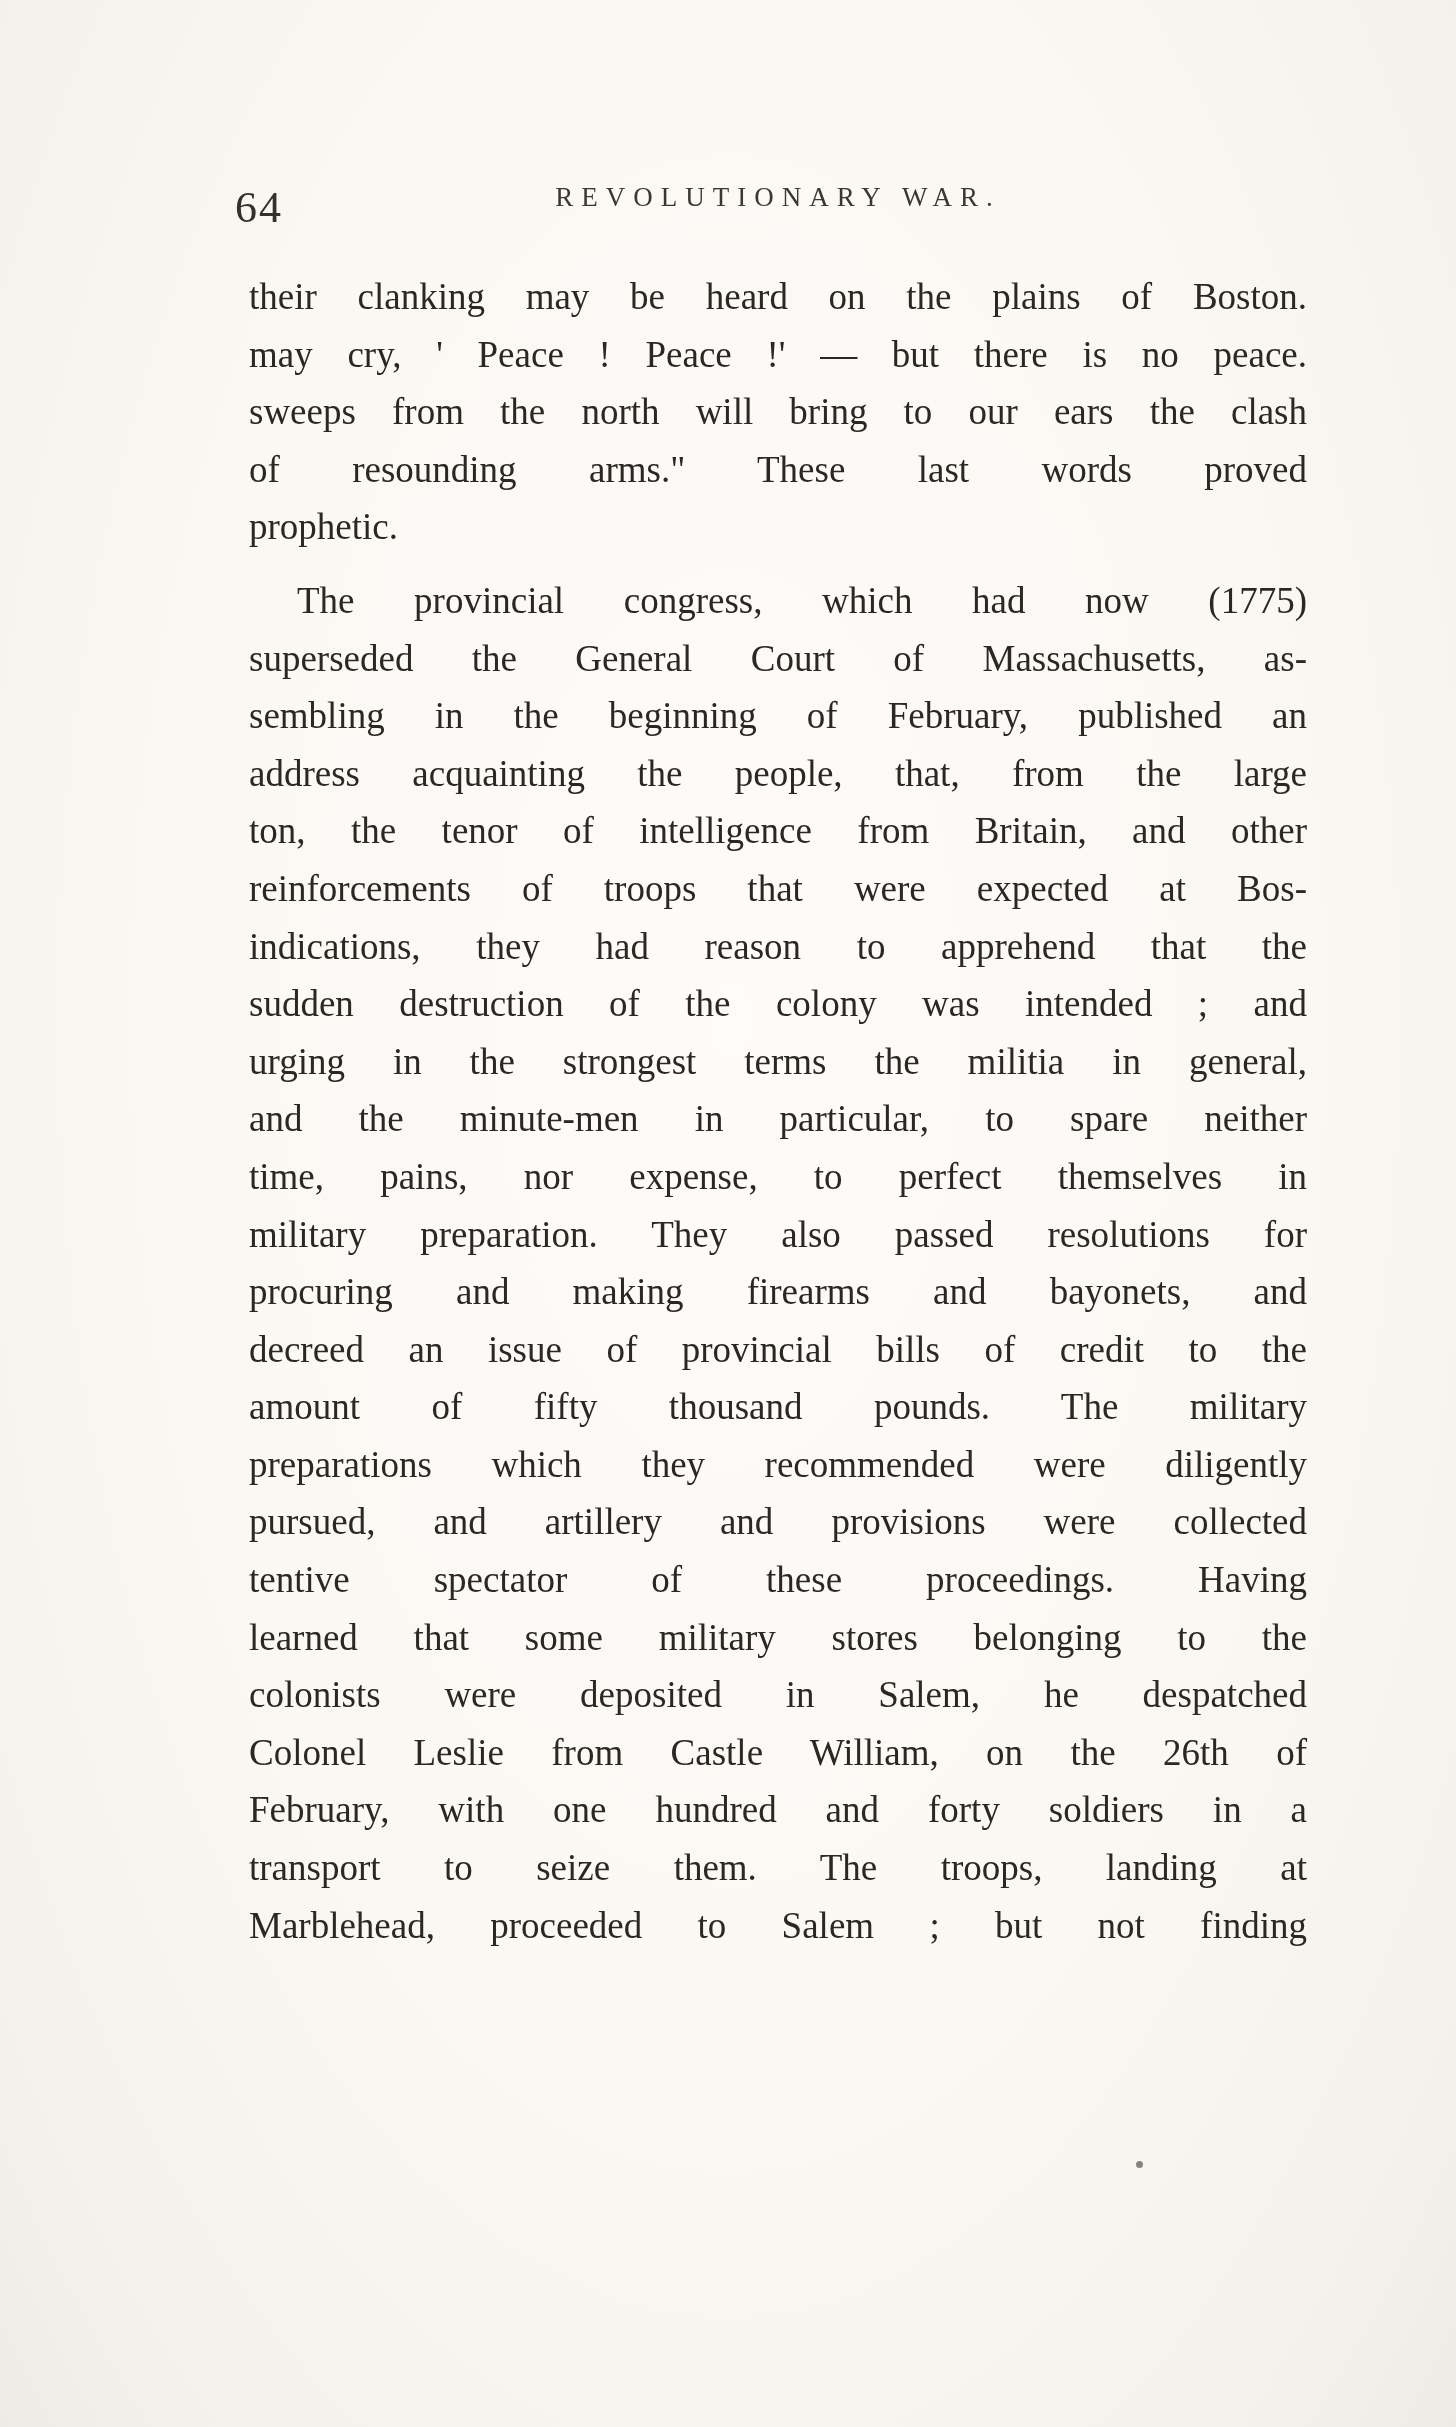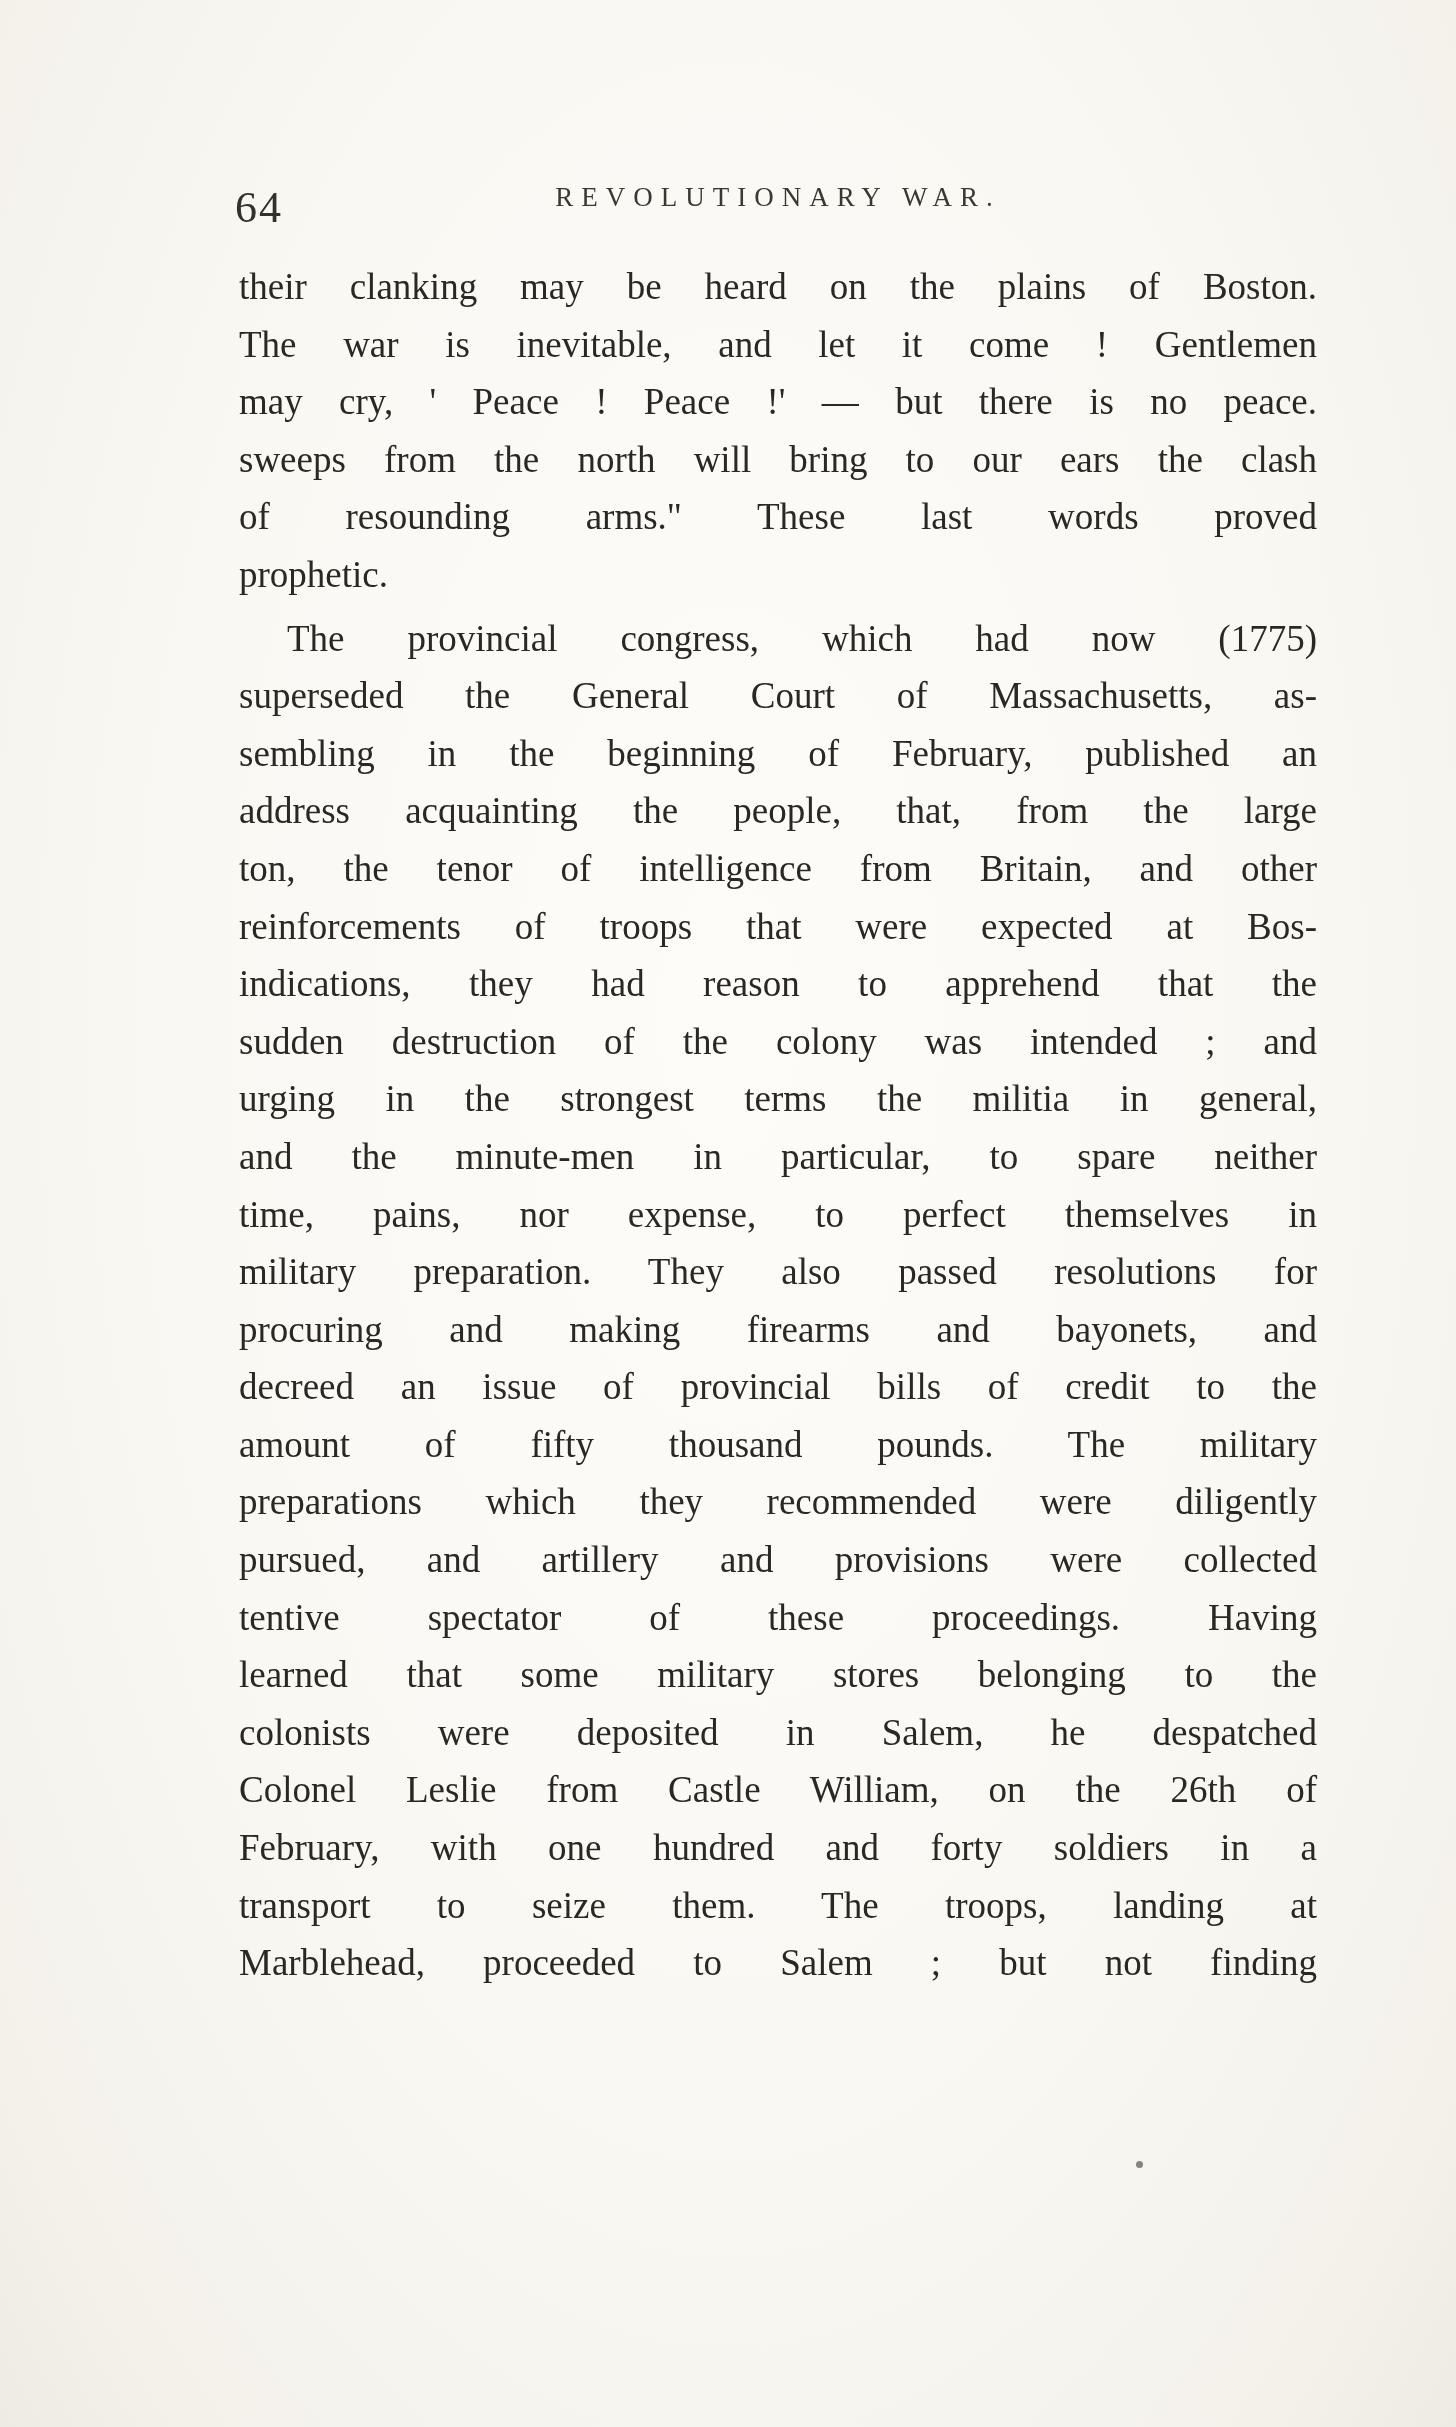--- a/index.html
+++ b/index.html
@@ -42,21 +42,21 @@
   }
   .text-block {
     position: absolute;
     top: 252px;
     left: 233px;
     width: 1090px;
     font-size: 37px;
     line-height: 57.6px;
   }
   .paragraph {
-    margin: 6px;
+    margin: 16px;
     font-family: Liberation Serif, serif;
   }
   .line {
     text-align: justify;
     text-align-last: justify;
     word-spacing: 1px;
   }
   .line.indent {
     text-indent: 48px;
   }
@@ -78,21 +78,20 @@
 <body>
 
 <div class="page">
   <div class="header-row">
     <span class="page-number">64</span>
     <span class="running-header">REVOLUTIONARY WAR.</span>
   </div>
   <div class="text-block" id="text-block">
       <div class="paragraph">
         <div class="line">their clanking may be heard on the plains of Boston.</div>
-        <div class="line">The war is inevitable, and let it come !  Gentlemen</div>
         <div class="line">may cry, ' Peace !  Peace !' — but there is no peace.</div>
         <div class="line">sweeps from the north will bring to our ears the clash</div>
         <div class="line">of resounding arms."  These last words proved</div>
         <div class="line flush">prophetic.</div>
       </div>
       <div class="paragraph">
         <div class="line indent">The provincial congress, which had now (1775)</div>
         <div class="line">superseded the General Court of Massachusetts, as-</div>
         <div class="line">sembling in the beginning of February, published an</div>
         <div class="line">address acquainting the people, that, from the large</div>

